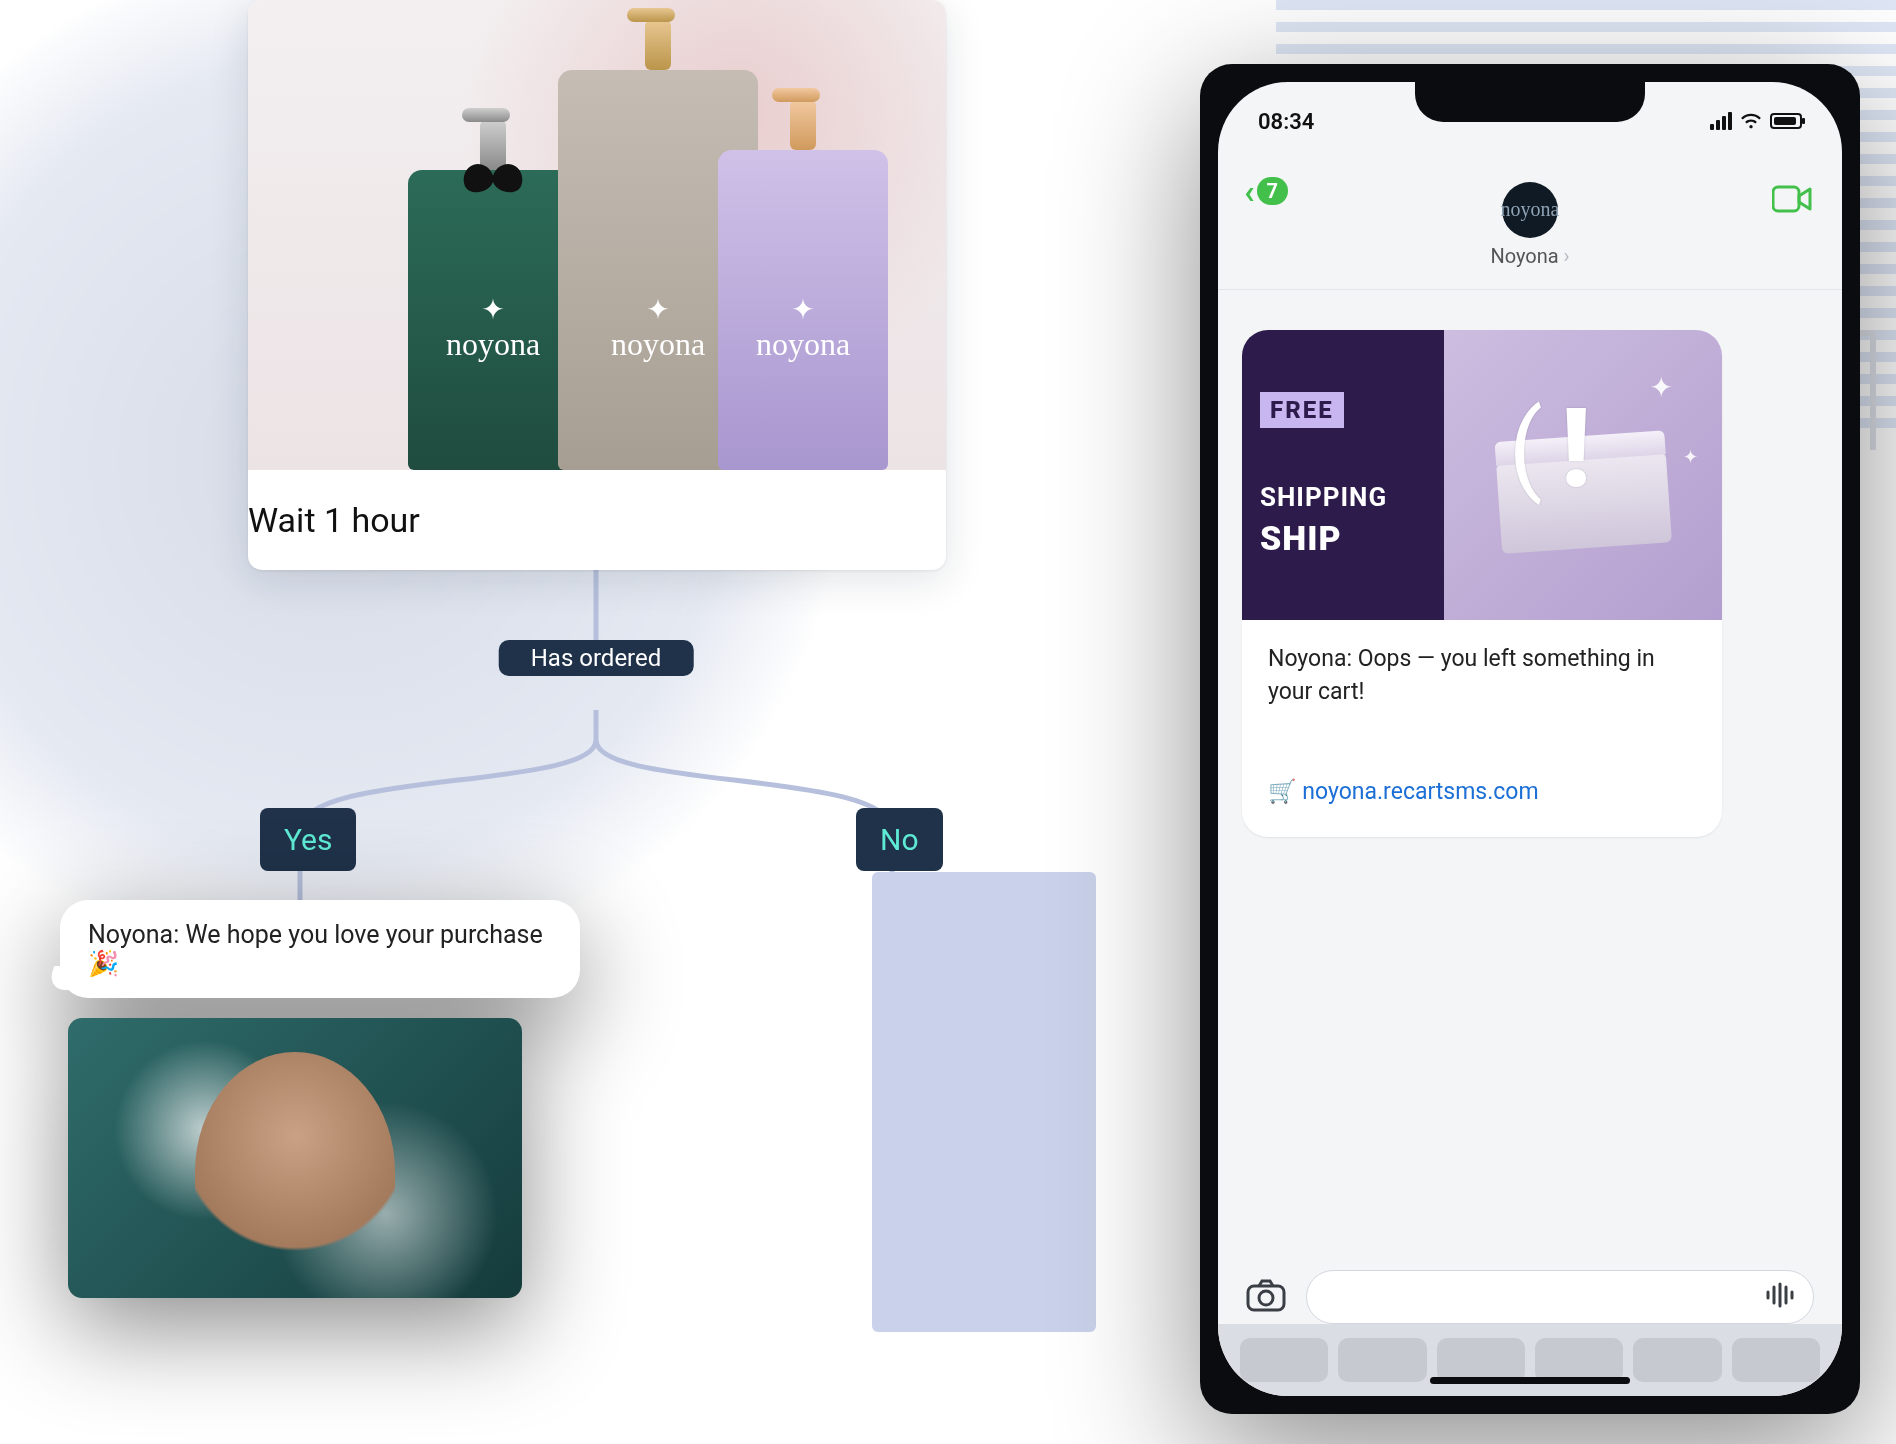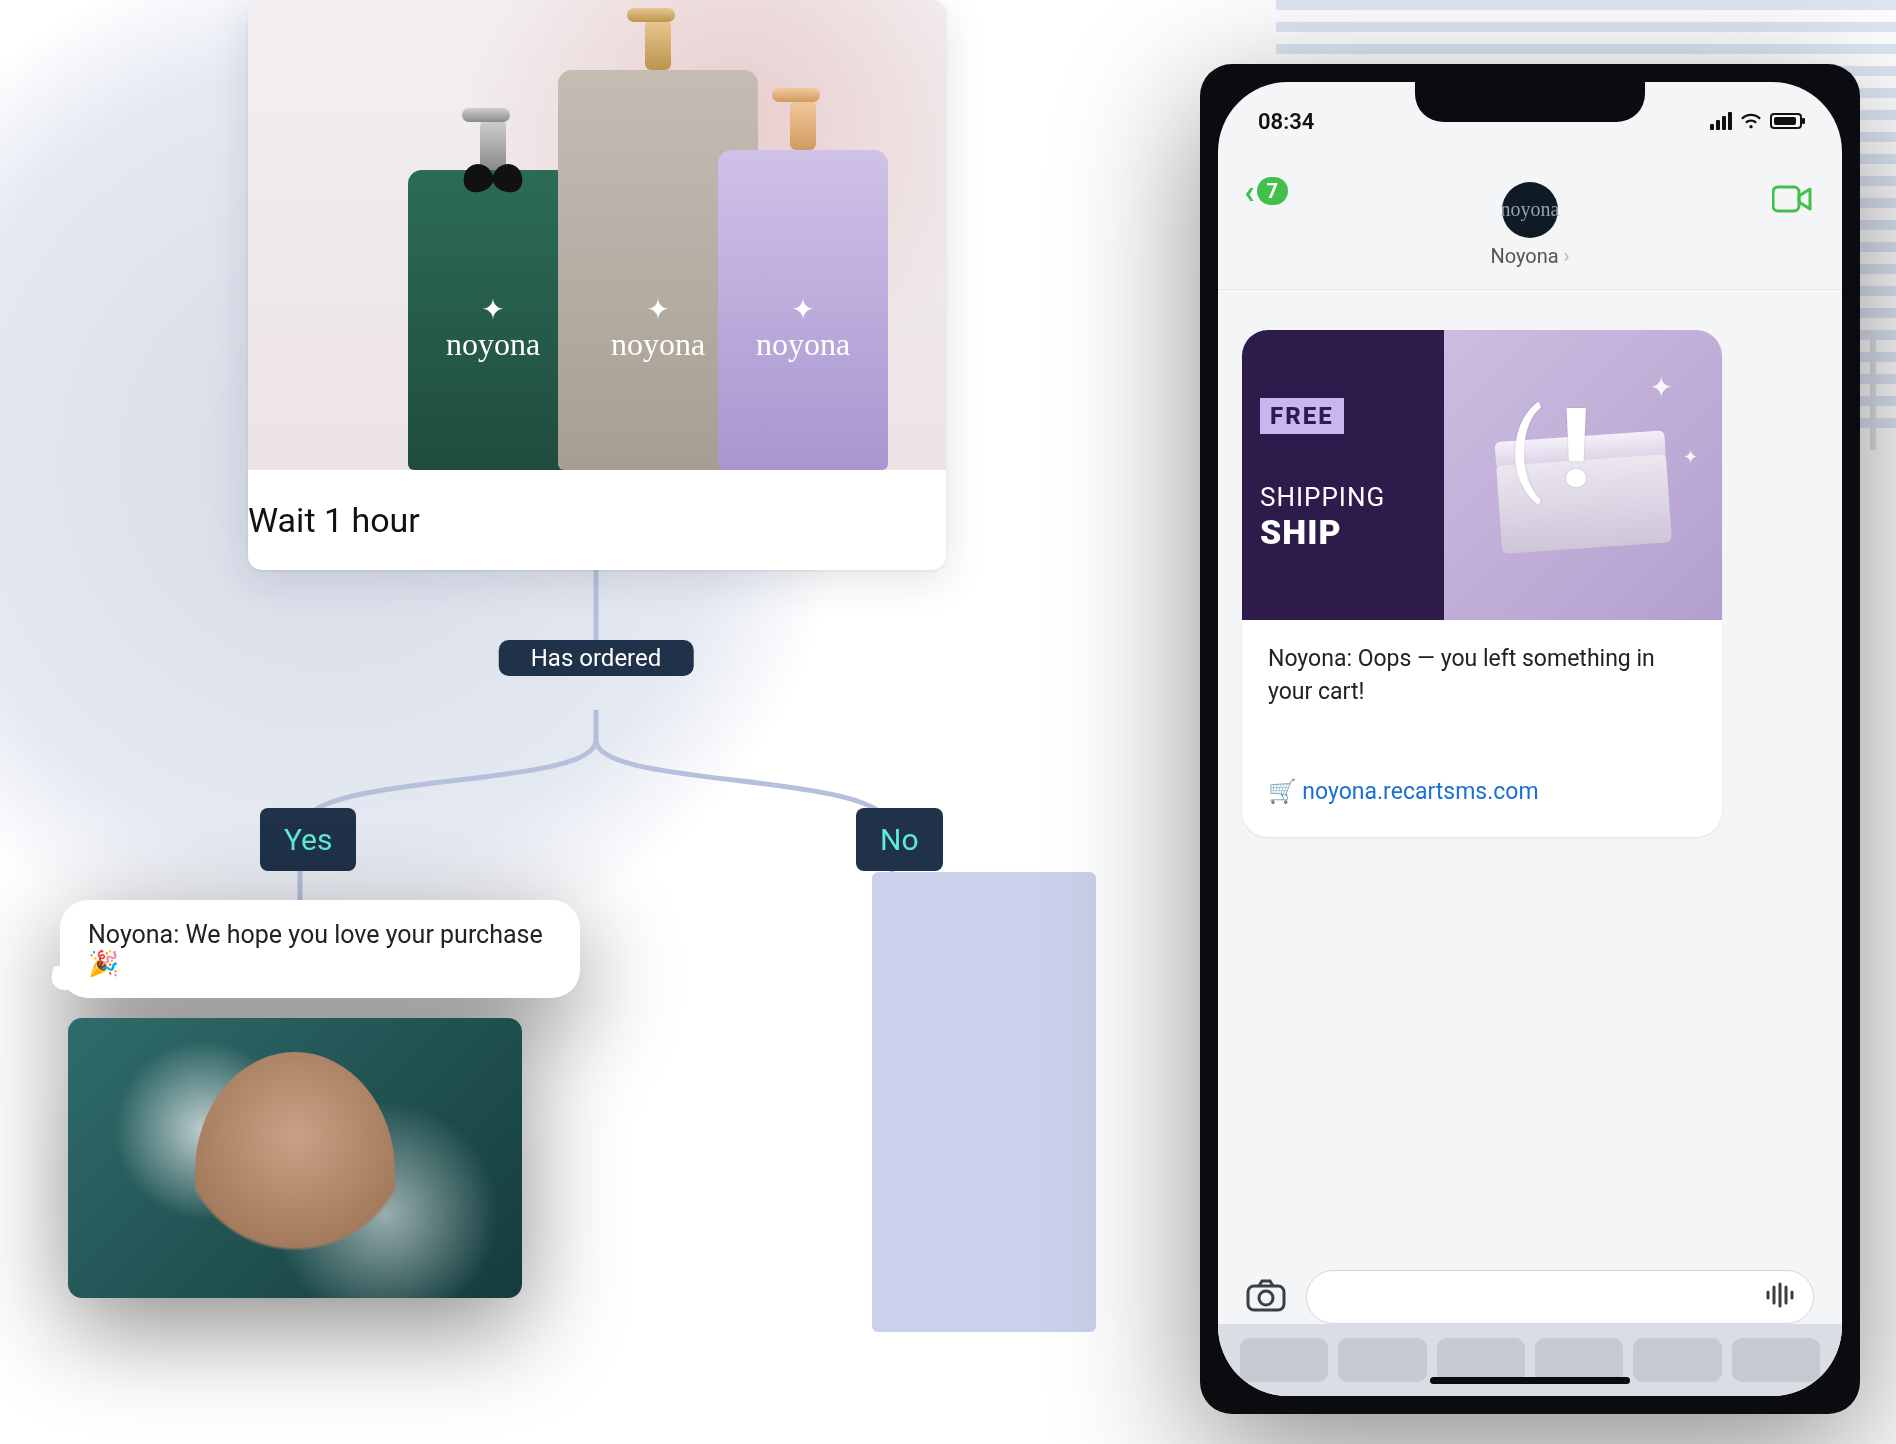--- a/index.html
+++ b/index.html
@@ -272,28 +272,28 @@
   }
   .mms-img {
     height:290px;
     display:flex;
   }
   .mms-left {
     width:42%;
     background:#2c1b4b;
     color:#fff;
     padding:36px 18px;
-    display:flex; flex-direction:column; justify-content:center; 
+    display:flex; flex-direction:column; justify-content:center; gap:6px;
   }
   .mms-left .free {
     background:#c7b6f0; color:#2c1b4b;
     font-weight:800; letter-spacing:2px;
     padding:4px 10px; width:fit-content; font-size:24px;
   }
-  .mms-left .ship { font-weight:400; font-size:26px; letter-spacing:1px;margin-top:48px;}
+  .mms-left .ship { font-weight:700; font-size:26px; letter-spacing:1px;margin-top:48px;}
   .mms-left .today { font-weight:900; font-size:34px; letter-spacing:1px;}
   .mms-right {
     width:58%;
     background:linear-gradient(135deg,#cdbde0,#b39fcf);
     position:relative;
   }
   .box {
     position:absolute; left:20%; top:44%;
     width:170px; height:90px;
     background:linear-gradient(180deg,#ece7f0,#cfc6da);

